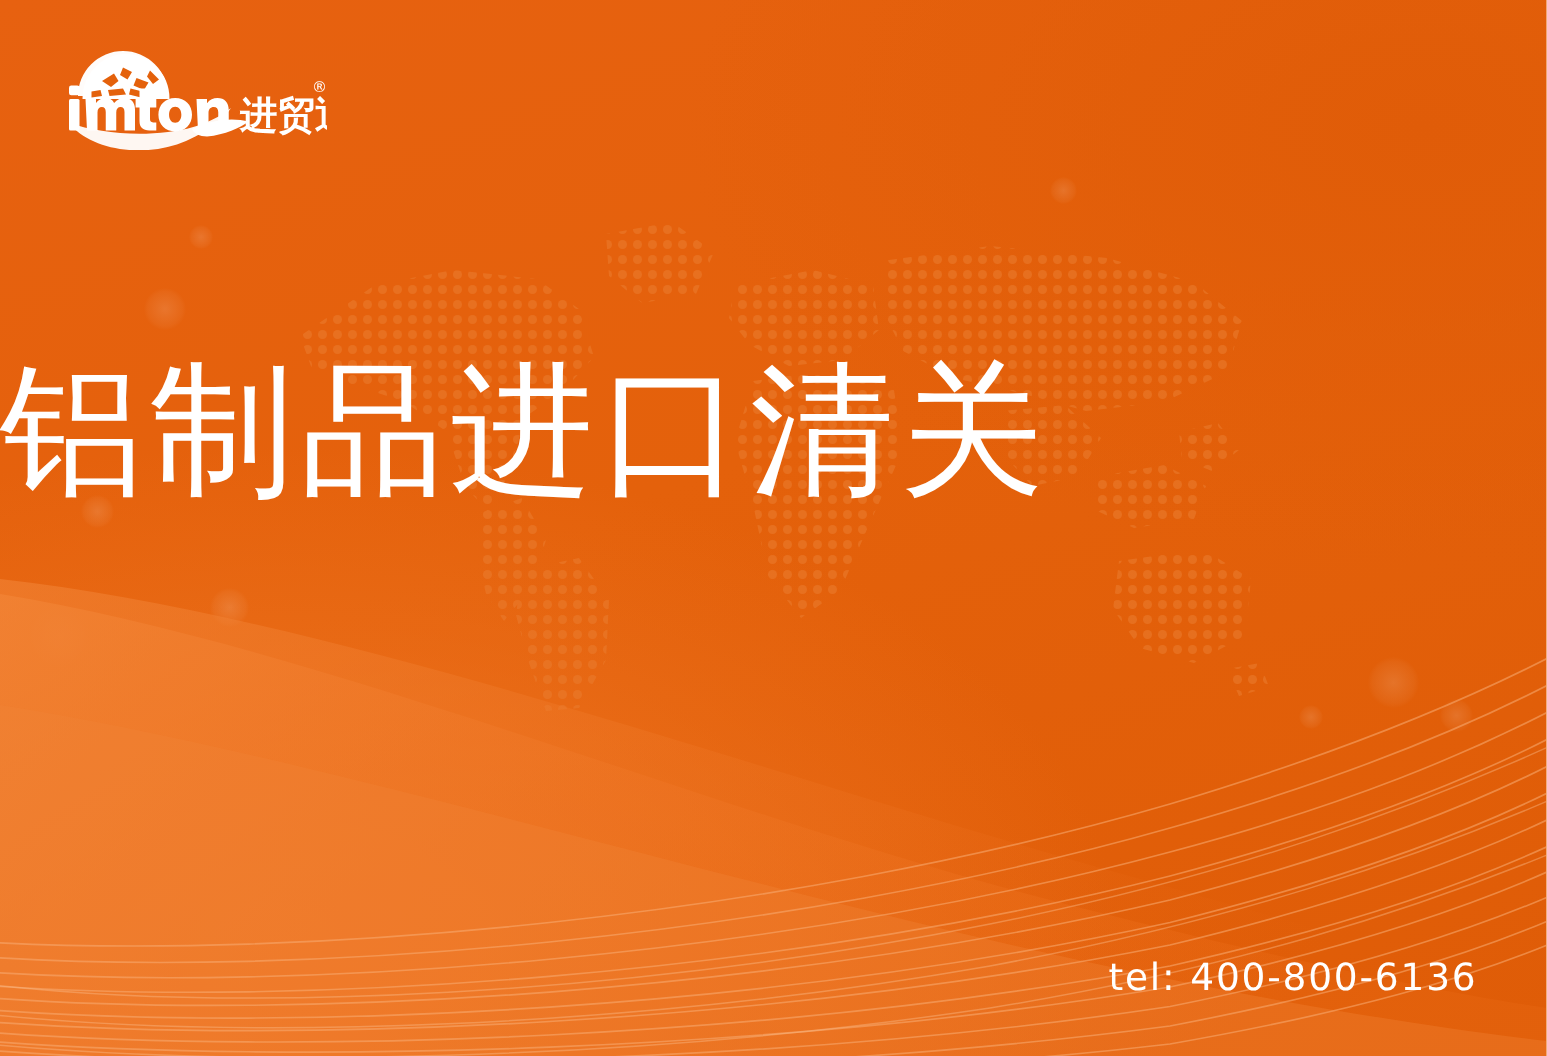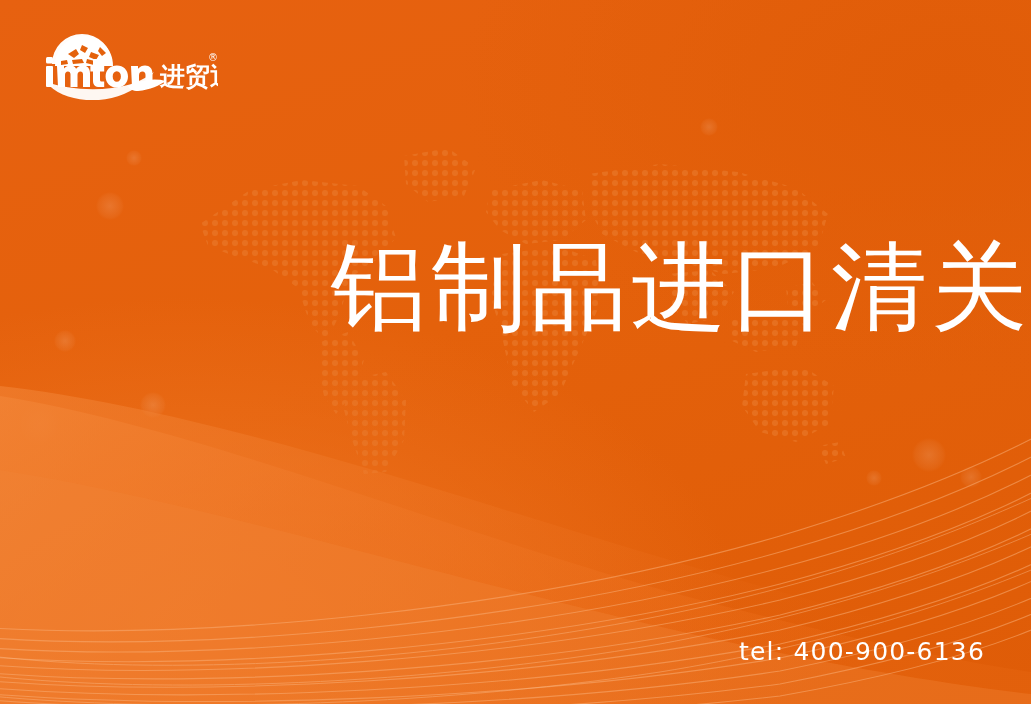--- a/index.html
+++ b/index.html
@@ -60,21 +60,21 @@
     height: 72px;
   }
   #logo svg { display: block; }
 
   
   #headline {
     position: absolute;
     left: 0;
     right: 0;
     top: 228px;
-    text-align: right;
+    text-align: left;
     color: #ffffff;
     font-size: 96px;
     line-height: 118px;
     letter-spacing: 4px;
     font-weight: 300;
     font-family: "DejaVu Sans", "Liberation Sans", sans-serif;
     white-space: nowrap;
   }
   #headline .hl-line { display: block; }
 
@@ -220,15 +220,15 @@
 
       <text x="122" y="57" font-family="'DejaVu Sans','Liberation Sans',sans-serif" font-size="25" font-weight="700" fill="#ffffff">进贸通</text>
       <text x="170" y="33" font-family="'DejaVu Sans','Liberation Sans',sans-serif" font-size="10" fill="#ffffff">®</text>
     </svg>
   </div>
 
   <div id="headline">
     <span class="hl-line">铝制品进口清关</span>
   </div>
 
-  <div id="phone">tel: 400-900-6136</div>
+  <div id="phone">tel: 400-800-6136</div>
 
 </div>
 
 </body></html>

